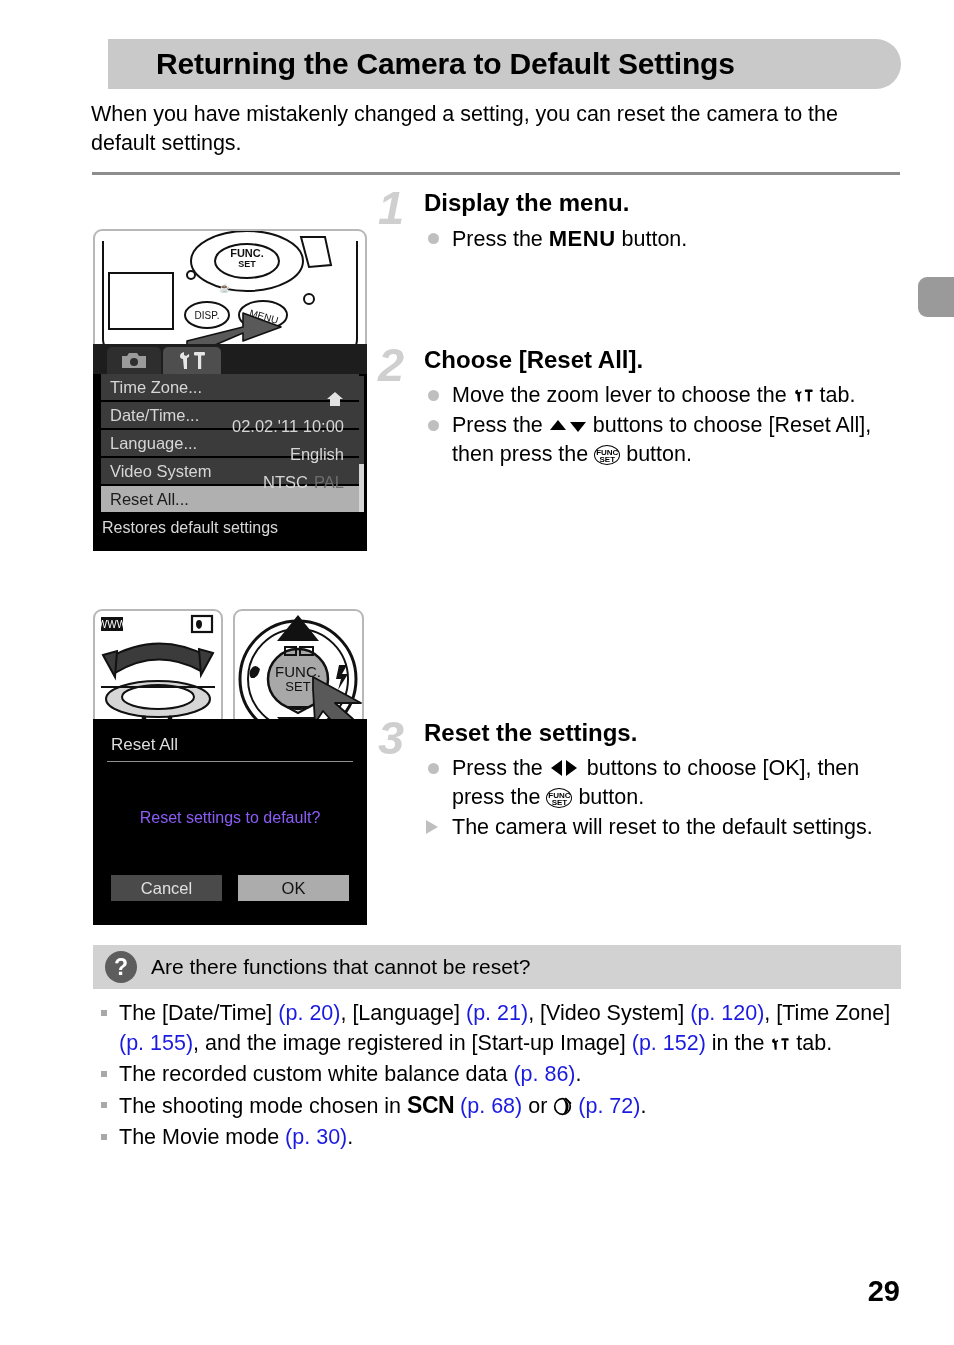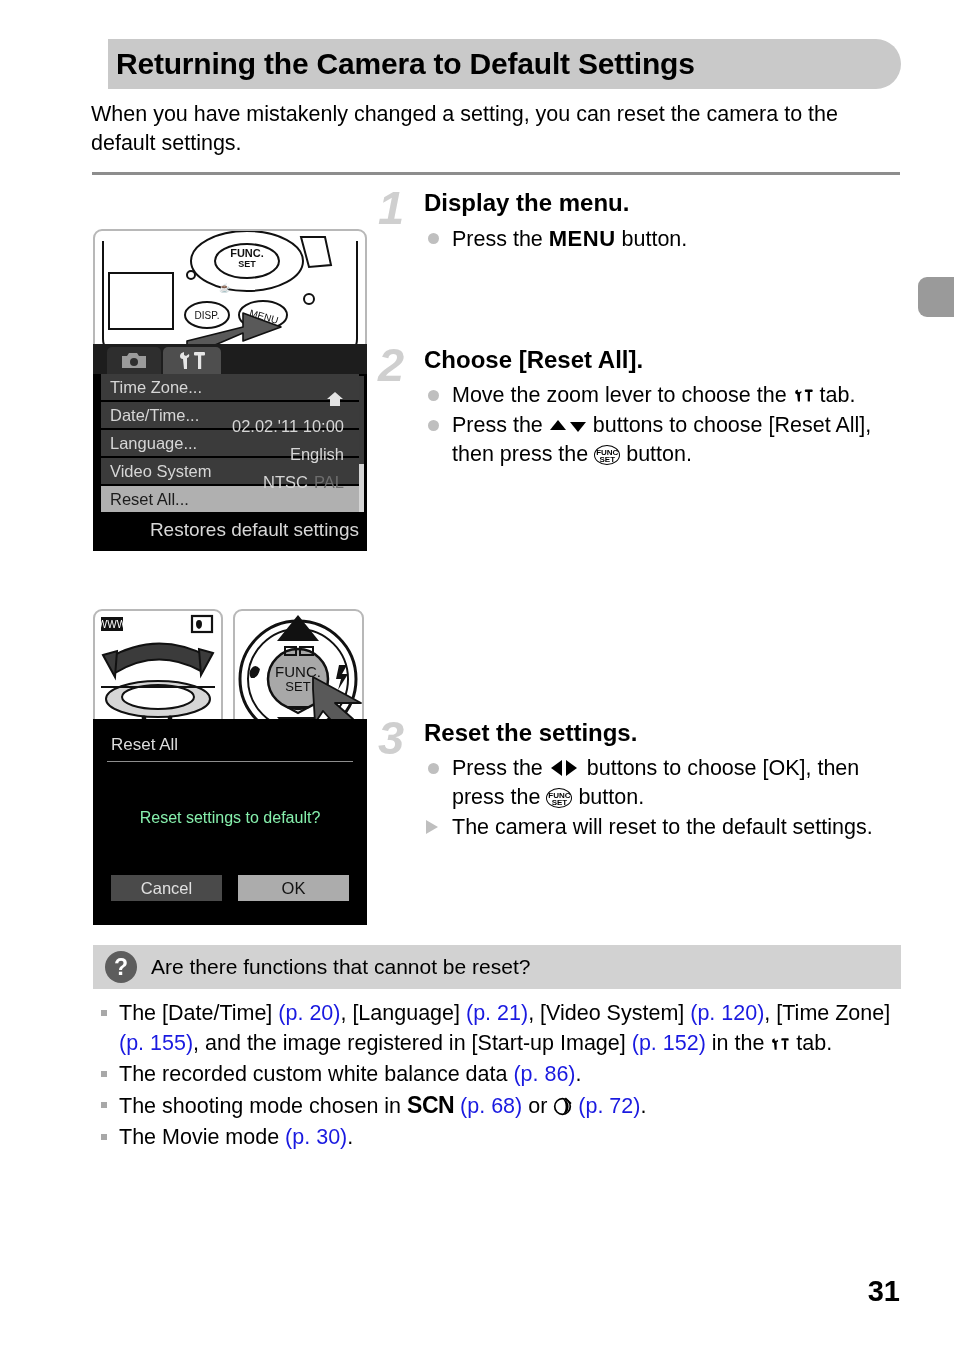--- a/index.html
+++ b/index.html
@@ -16,21 +16,21 @@
   }
 
   
   #title-banner {
     position: absolute;
     left: 108px; top: 39px;
     width: 793px; height: 50px;
     background: #c9c9c9;
     border-top-right-radius: 25px;
     border-bottom-right-radius: 25px;
-    display: flex; align-items: center;
+    display: flex; align-items: center; padding-left: 40px;
   }
   #title-banner .txt {
     font-size: 30px; font-weight: bold;
     letter-spacing: -0.2px;
     padding-left: 8px;
     white-space: nowrap;
   }
 
   
   #intro {
@@ -119,36 +119,35 @@
   .menu-scroll-thumb {
     position: absolute;
     right: 3px; top: 90px;
     width: 5px; height: 48px;
     background: #d5d5d5;
   }
   .menu-footer {
     margin-top: 4px;
     padding: 2px 8px 0 9px;
     color: #d8d8d8;
-    font-size: 19px;
+    font-size: 16px;
     border-top: 1px solid #000;
-    text-align: right;
   }
 
   
   .dlg-title {
     color: #dcdcdc; font-size: 17px;
     padding: 16px 0 6px 18px;
   }
   .dlg-sep {
     height: 1px; background: #8e8e8e;
     margin: 0 14px;
   }
   .dlg-msg {
-    color: #86efac; font-size: 16px;
+    color: #8b5cf6; font-size: 16px;
     text-align: center;
     margin-top: 47px;
   }
   .dlg-buttons {
     position: absolute; left: 18px; right: 18px; bottom: 24px;
     display: flex; gap: 6px;
   }
   .dlg-btn {
     flex: 1; height: 26px;
     display:flex; align-items:center; justify-content:center;
@@ -496,13 +495,13 @@
       <path d="M13 1 L19 7" stroke="#000" stroke-width="1.6"></path>
     </svg><span> </span><span class="pref">(p. 72)</span><span>.</span>
   </div>
 
   <div class="faq-item">
     <span class="sdot"></span><span>The Movie mode </span><span class="pref">(p. 30)</span><span>.</span>
   </div>
 
 </div>
 
-<div id="pagenum">31</div>
+<div id="pagenum">29</div>
 
 </body></html>

